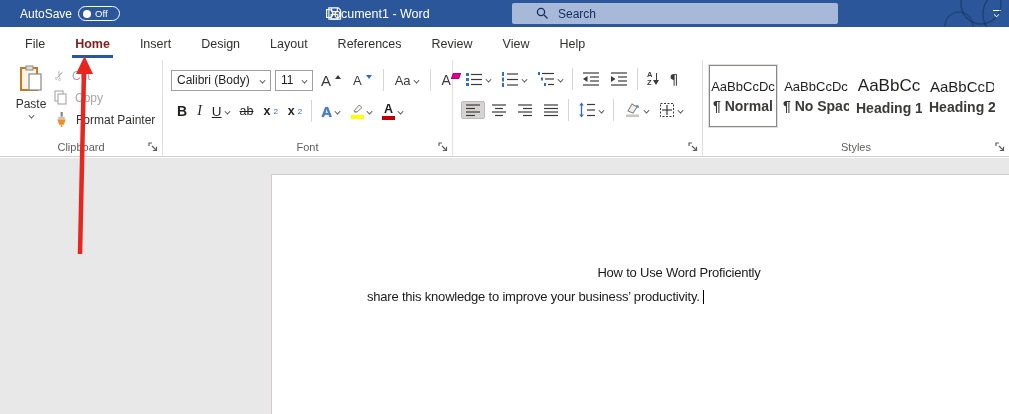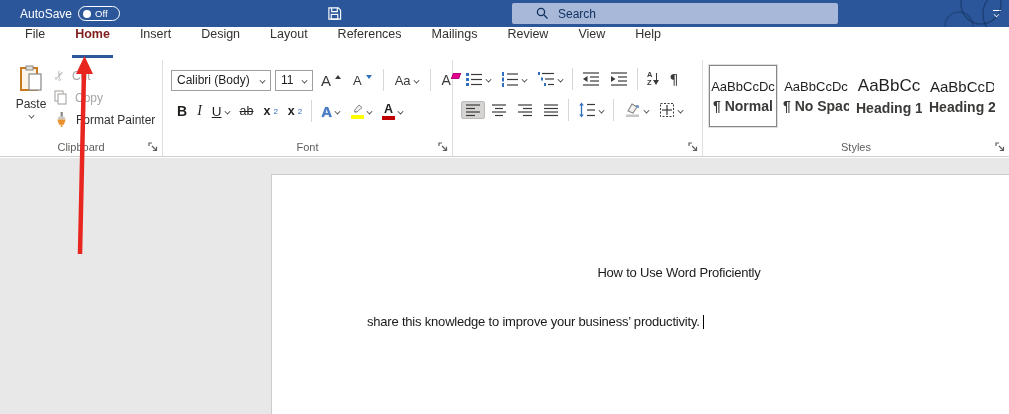--- a/index.html
+++ b/index.html
@@ -15,21 +15,21 @@
   .pill .state { font-size:9.5px; line-height:1; }
   .qatbtn { display:flex; align-items:center; justify-content:center; height:27px; padding:0 7px; font-size:15px; font-family:"DejaVu Sans", sans-serif; }
   .chv-w { width:5px; height:5px; border-right:1.2px solid #fff; border-bottom:1.2px solid #fff; transform:rotate(45deg) scale(.8); display:inline-block; margin-left:2px; margin-top:-4px; }
   .qat-custom { display:flex; flex-direction:column; align-items:center; gap:1px; padding:0 8px; }
   .qat-custom .bar { width:8px; border-top:1.4px solid #fff; }
   .win-title { position:absolute; left:325px; top:0; height:27px; display:flex; align-items:center; font-size:12.5px; }
   .searchbox { position:absolute; left:512px; top:3px; width:326px; height:21px; background:#a7b8d8; border-radius:2px; display:flex; align-items:center; gap:9px; padding-left:24px; color:#0f2f5e; font-size:12px; cursor:text; }
 
   
   .tabrow { position:absolute; left:0; top:27px; width:1009px; height:33px; background:#fff; display:flex; align-items:center; padding-left:10px; }
-  .tab { position:relative; height:33px; display:flex; padding:0 15px; font-size:12.5px; color:#323130; cursor:pointer; }
+  .tab { position:relative; height:33px; display:flex; align-items:center; padding:0 15px; font-size:12.5px; color:#323130; cursor:pointer; }
   .tab.active { color:#7f1d1d; font-weight:bold; }
   .tab.active::after { content:""; position:absolute; left:12px; right:12px; bottom:2px; height:3px; background:#2b579a; }
 
   
   .ribbon { position:absolute; left:0; top:60px; width:1009px; height:97px; background:#fff; border-bottom:1px solid #d1cfcd; }
   .group { position:absolute; top:0; bottom:0; border-right:1px solid #e1dfdd; }
   .g-clip { left:0; width:163px; } .g-font { left:163px; width:290px; } .g-para { left:453px; width:250px; } .g-styles { left:703px; width:306px; border-right:none; }
   .glabel { position:absolute; bottom:3px; left:0; right:0; text-align:center; font-size:11px; color:#605e5c; }
   .launcher { position:absolute; right:4px; bottom:4px; cursor:pointer; }
   .icon-stroke { stroke:#3b3a39; stroke-width:1.2; fill:none; }
@@ -76,21 +76,21 @@
   .stylecard { width:68px; height:62px; display:flex; flex-direction:column; align-items:center; justify-content:center; gap:4px; cursor:pointer; border:1px solid transparent; }
   .stylecard.sel { border:1px solid #8a8886; box-shadow:0 0 0 1px #e1dfdd; background:#fff; }
   .stylecard .preview { max-width:64px; overflow:hidden; white-space:nowrap; color:#201f1e; }
   .stylecard .sname { font-size:14px; color:#3b3a39; white-space:nowrap; max-width:66px; overflow:hidden;font-weight:bold; }
   .p-normal { font-size:13px; } .p-h1 { font-size:17px; color:#2e74b5; } .p-h2 { font-size:15px; color:#2e74b5; }
 
   
   .docarea { position:absolute; left:0; top:158px; width:1009px; height:256px; background:#e8e8e8; overflow:hidden; }
   .page { position:absolute; left:271px; top:16px; width:790px; height:300px; background:#fff; border:1px solid #cfcdcb; border-right:none; }
   .pagecontent { padding-top:90px; padding-left:95px; width:720px; color:#1a1a1a; font-size:13px; letter-spacing:-0.2px; }
-  .doc-title { width:624px; text-align:center; white-space:pre; margin-bottom:32px; }
+  .doc-title { width:624px; text-align:center; white-space:pre; margin-bottom:7px; }
   .doc-line { white-space:pre; line-height:19.5px; }
   .caret { display:inline-block; width:1px; height:14px; background:#000; vertical-align:text-bottom; margin-left:3px; }
 
   
   .arrow-overlay { position:absolute; left:0; top:0; width:1009px; height:414px; pointer-events:none; z-index:50; }
 </style>
 </head>
 <body>
 
 <div class="app">
@@ -119,20 +119,21 @@
       <span>↺</span>
       <span class="chv-w"></span>
     </span>
     <span class="qatbtn">
       <span>↻</span>
     </span>
     <span class="qat-custom">
       <span class="bar"></span>
       <span class="chv-w" style="margin:0;"></span>
     </span>
+    <div class="win-title">Document1  -  Word</div>
     <div class="searchbox">
       <svg width="13" height="13" viewBox="0 0 13 13">
         <circle cx="5" cy="5" r="3.6" fill="none" stroke="#0f2f5e" stroke-width="1.3"></circle>
         <line x1="8" y1="8" x2="11.5" y2="11.5" stroke="#0f2f5e" stroke-width="1.3"></line>
       </svg>
       <span>Search</span>
     </div>
   </div>
 
   <div class="tabrow">
@@ -146,23 +147,20 @@
         <span>Insert</span>
       </div>
     <div class="tab">
         <span>Design</span>
       </div>
     <div class="tab">
         <span>Layout</span>
       </div>
     <div class="tab">
         <span>References</span>
-      </div>
-    <div class="tab">
-        <span>Mailings</span>
       </div>
     <div class="tab">
         <span>Review</span>
       </div>
     <div class="tab">
         <span>View</span>
       </div>
     <div class="tab">
         <span>Help</span>
       </div>

